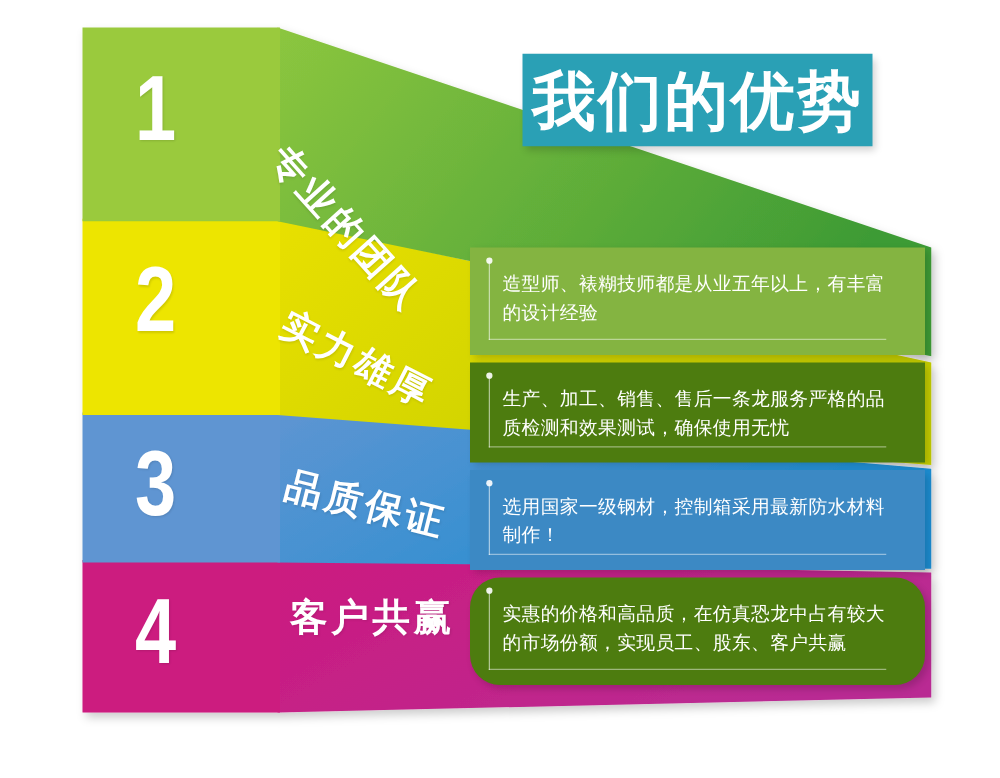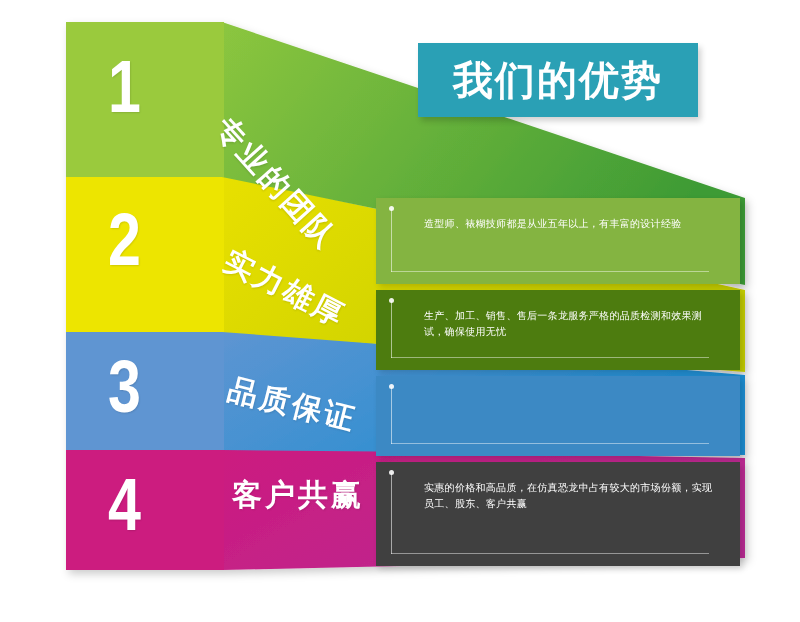--- a/index.html
+++ b/index.html
@@ -28,21 +28,21 @@
     width: 280px;
     height: 74px;
     background: #2AA0B5;
     box-shadow: 3px 4px 6px rgba(0,0,0,0.18);
     display: flex;
     align-items: center;
     justify-content: center;
   }
   .title-banner .title-text {
     color: #ffffff;
-    font-size: 40px;
+    font-size: 51px;
     font-weight: bold;
     letter-spacing: 2px;
     line-height: 1;
   }
 
   
   .ribbon {
     position: absolute;
     left: 0;
     top: 0;
@@ -103,21 +103,21 @@
   .content-box {
     position: absolute;
     left: 376px;
     width: 364px;
     box-shadow: 3px 3px 6px rgba(0,0,0,0.16);
     box-sizing: border-box;
   }
   .cb-1 { top: 198px; height: 86px; background: #84B441; }
   .cb-2 { top: 290px; height: 80px; background: #4d7c0f; }
   .cb-3 { top: 376px; height: 80px; background: #3C89C4; }
-  .cb-4 { top: 462px; height: 104px; background: #404040; }
+  .cb-4 { top: 462px; height: 86px; background: #4d7c0f; border-radius: 24px; }
 
   .accent {
     position: absolute;
     left: 15px;
     top: 11px;
     bottom: 12px;
     width: 1px;
     background: rgba(255,255,255,0.55);
   }
   .accent::before {
@@ -133,25 +133,25 @@
   .accent-bottom {
     position: absolute;
     left: 15px;
     bottom: 12px;
     width: 318px;
     height: 1px;
     background: rgba(255,255,255,0.45);
   }
   .box-text {
     position: absolute;
-    left: 48px;
+    left: 26px;
     top: 18px;
     right: 18px;
     color: #ffffff;
-    font-size: 10px;
+    font-size: 15px;
     line-height: 1.55;
     letter-spacing: 0.3px;
   }
 </style>
 </head>
 <body>
 
 <div id="stage">
 
   <div class="ribbon">
@@ -217,20 +217,21 @@
 
   <div class="content-box cb-2">
     <span class="accent"></span>
     <span class="accent-bottom"></span>
     <div class="box-text">生产、加工、销售、售后一条龙服务严格的品质检测和效果测试，确保使用无忧</div>
   </div>
 
   <div class="content-box cb-3">
     <span class="accent"></span>
     <span class="accent-bottom"></span>
+    <div class="box-text">选用国家一级钢材，控制箱采用最新防水材料制作！</div>
   </div>
 
   <div class="content-box cb-4">
     <span class="accent"></span>
     <span class="accent-bottom"></span>
     <div class="box-text">实惠的价格和高品质，在仿真恐龙中占有较大的市场份额，实现员工、股东、客户共赢</div>
   </div>
 
 </div>
 

